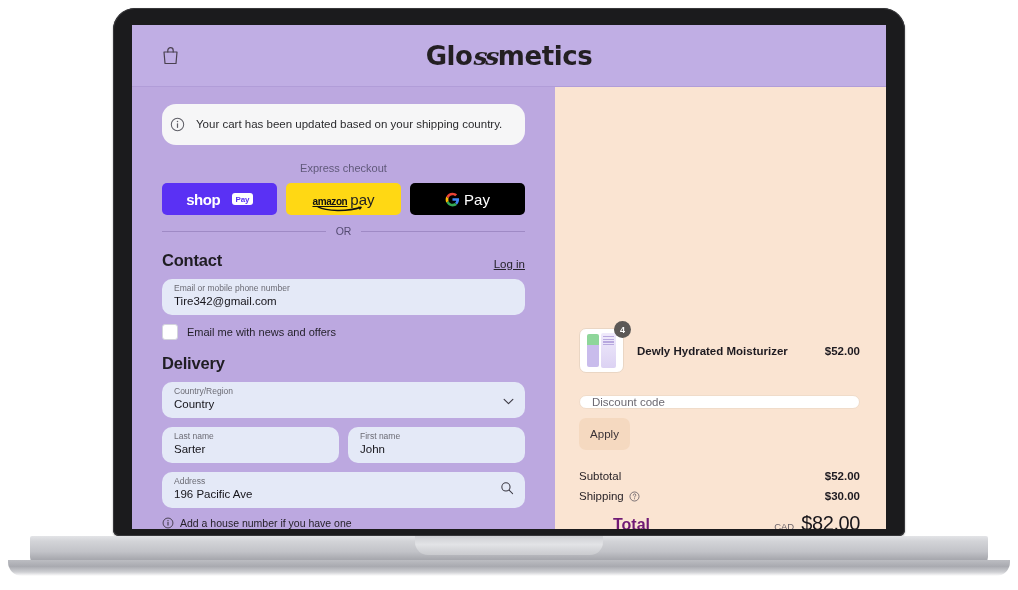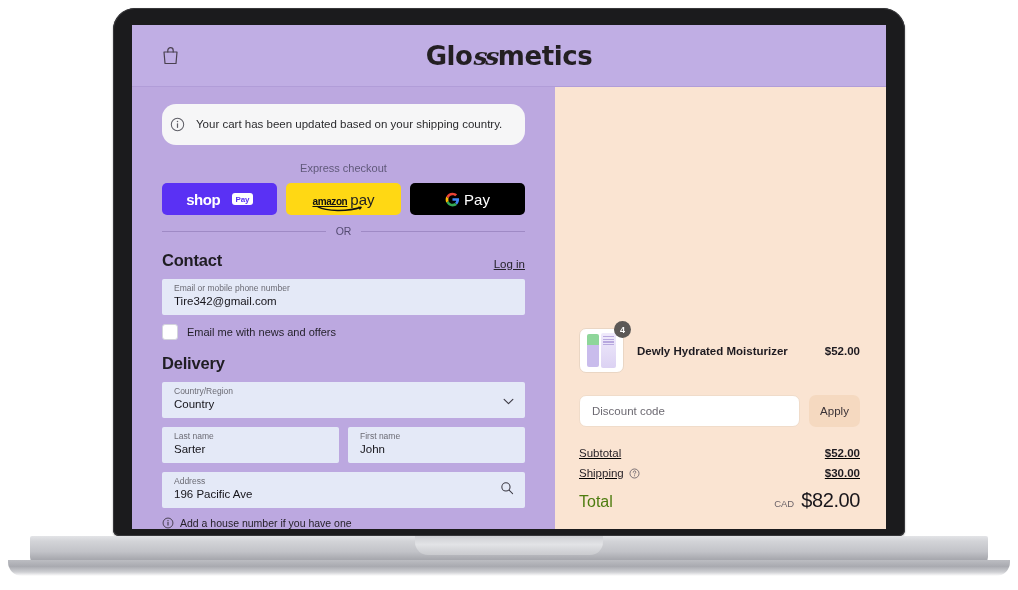--- a/index.html
+++ b/index.html
@@ -241,21 +241,21 @@
     font-size: 11.5px;
     color: #26232b;
     text-decoration: underline;
     cursor: pointer;
   }
 
   
   .field {
     position: relative;
     background: #E4E9F7;
-    border-radius: 2px;
+    border-radius: 10px;
     height: 36px;
     padding: 5px 12px 0 12px;
     box-sizing: border-box;
     margin-bottom: 9px;
     cursor: text;
   }
   .field-label {
     font-size: 8.5px;
     color: #6b6b74;
     line-height: 1;
@@ -362,20 +362,21 @@
   .item-price {
     font-size: 11.5px;
     font-weight: 700;
     color: #1d1a20;
   }
 
   .discount-row {
     display: flex;
     gap: 9px;
     margin-bottom: 20px;
+    flex-direction: column;
   }
   .discount-input {
     flex: 1;
     height: 32px;
     background: #fff;
     border: 1px solid #F0DCCA;
     border-radius: 7px;
     box-sizing: border-box;
     display: flex;
     align-items: center;
@@ -394,31 +395,30 @@
     color: #3a3236;
     cursor: pointer;
     font-family: "Liberation Sans", sans-serif;
   }
 
   .totals-line {
     display: flex;
     align-items: center;
     justify-content: space-between;
     margin-bottom: 8px;
-    text-decoration: underline;
   }
   .tot-label { font-size: 11.5px; color: #2a2429; display: flex; align-items: center; gap: 5px; }
   .tot-value { font-size: 11.5px; color: #1d1a20; font-weight: 700; }
   .grand-row {
     display: flex;
     align-items: baseline;
     justify-content: space-between;
     margin-top: 10px;
   }
-  .grand-label { font-size: 16px; font-weight: 400; color: #4d7c0f; }
+  .grand-label { font-size: 16px; font-weight: 700; color: #701a75; margin-left: 34px; }
   .grand-right { display: flex; align-items: baseline; gap: 7px; }
   .cur-code { font-size: 9.5px; color: #6b6369; }
   .grand-value { font-size: 20px; font-weight: 400; color: #19161b; letter-spacing: -0.4px; }
 </style>
 </head>
 <body>
 
 <div id="stage">
 
   <div class="laptop-lid">

